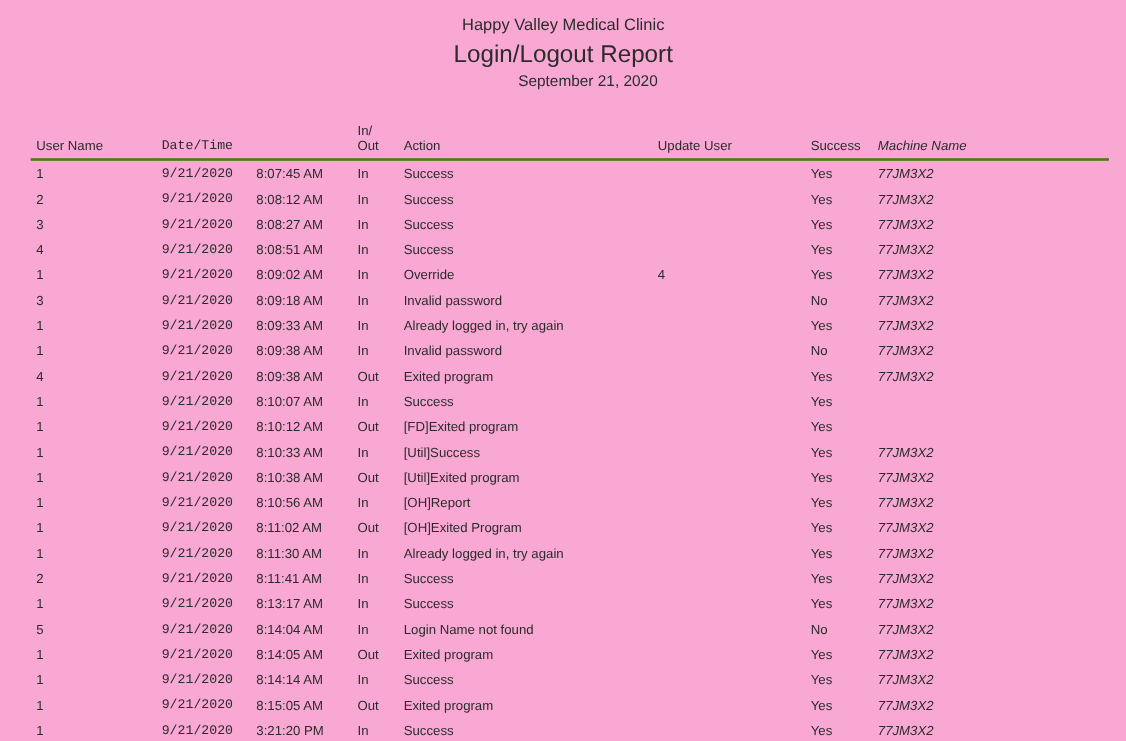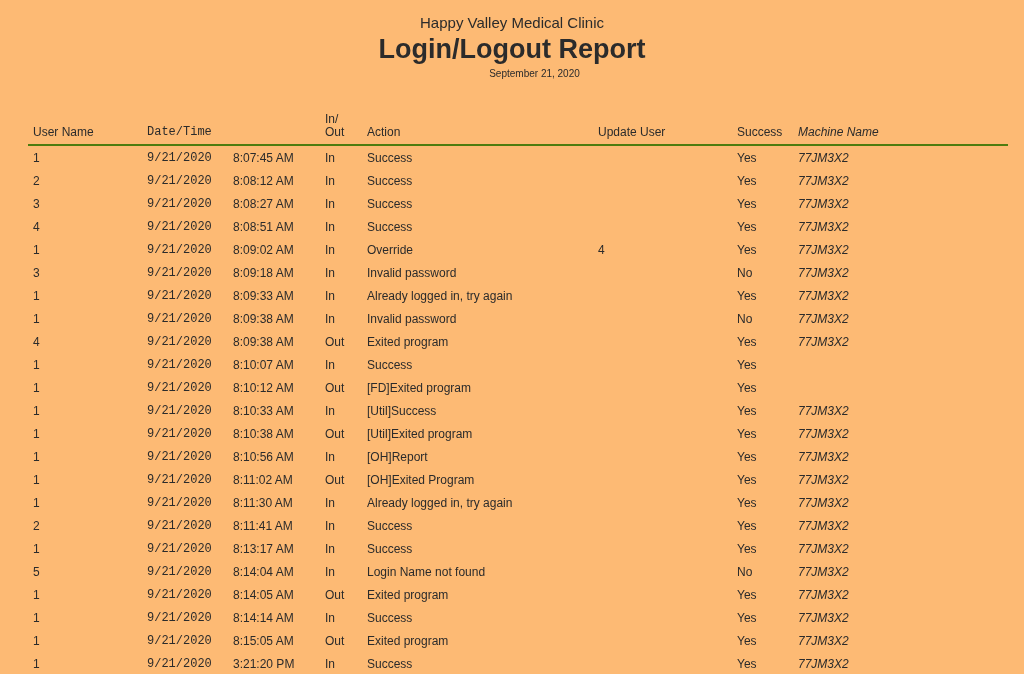--- a/index.html
+++ b/index.html
@@ -1,34 +1,34 @@
 <!DOCTYPE html>
 <html><head>
 <meta charset="utf-8">
 <style>
   html, body { margin: 0; padding: 0; background: #ffffff; }
   .page {
     position: relative;
     width: 1024px;
     height: 674px;
-    background: #fdba74;
+    background: #f9a8d4;
     font-family: "Liberation Sans", sans-serif;
     color: #2b2b2b;
     overflow: hidden;
   }
   .rpt-header {
     position: absolute;
     top: 14px;
     left: 0;
     width: 100%;
     text-align: center;
   }
   .clinic { font-size: 15px; line-height: 18px; }
-  .title  { font-size: 27px; font-weight: bold; line-height: 26px; margin-top: 4px; }
-  .rdate  { font-size: 10px; line-height: 17px; margin-top: 3px; margin-left: 45px; }
+  .title  { font-size: 22px; font-weight: normal; line-height: 26px; margin-top: 4px; }
+  .rdate  { font-size: 14px; line-height: 17px; margin-top: 3px; margin-left: 45px; }
 
   table.rpt {
     position: absolute;
     top: 100px;
     left: 28px;
     width: 980px;
     border-collapse: collapse;
     table-layout: fixed;
     font-size: 12px;
     color: #2b2b2b;

